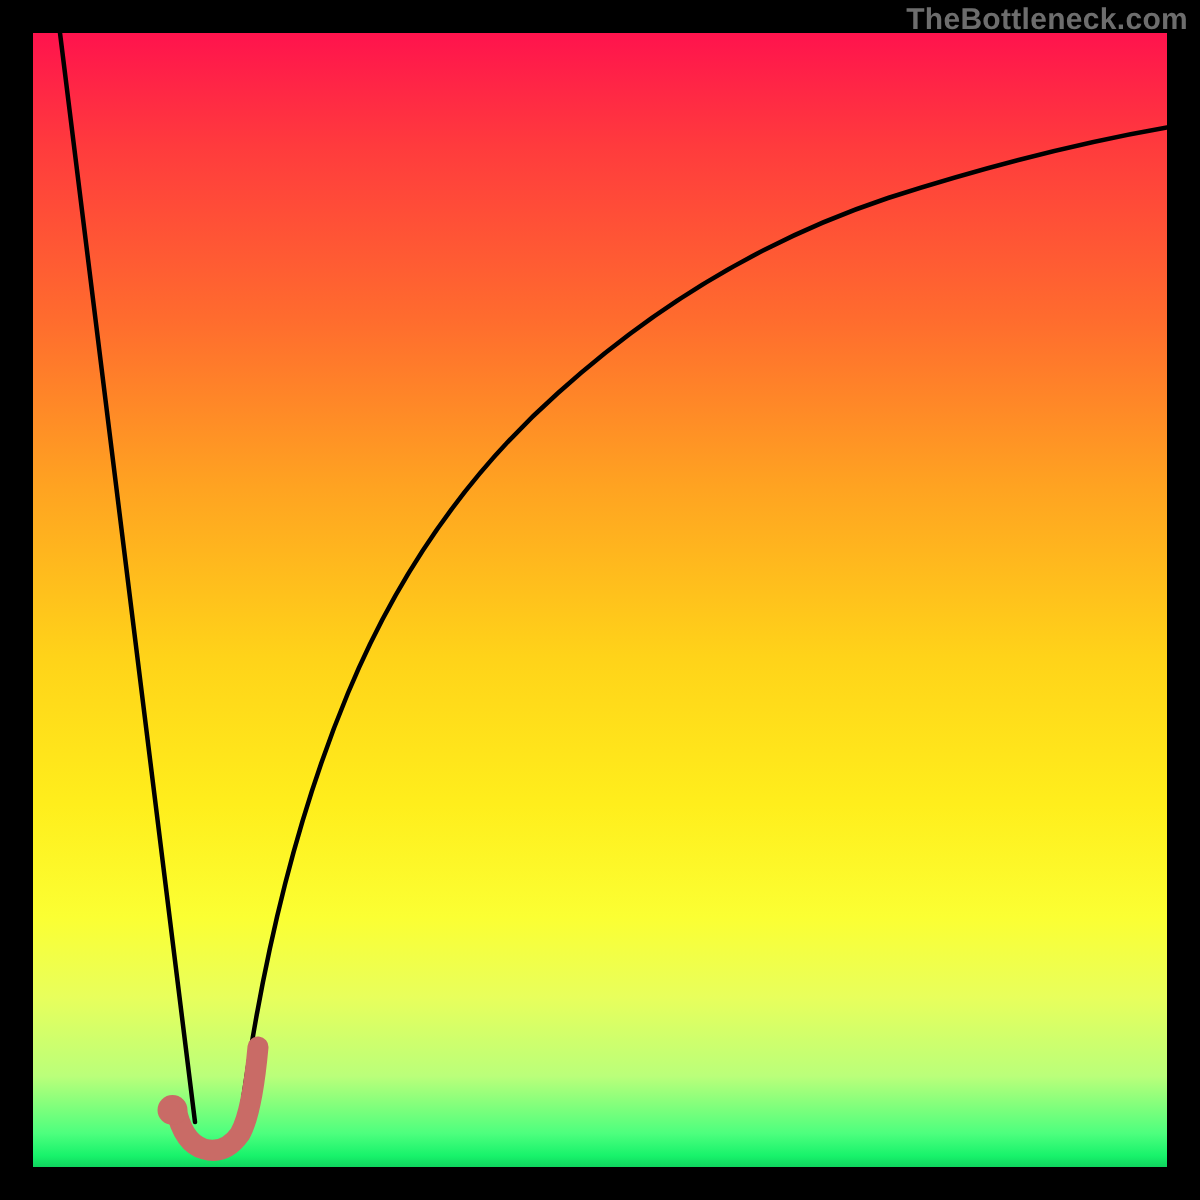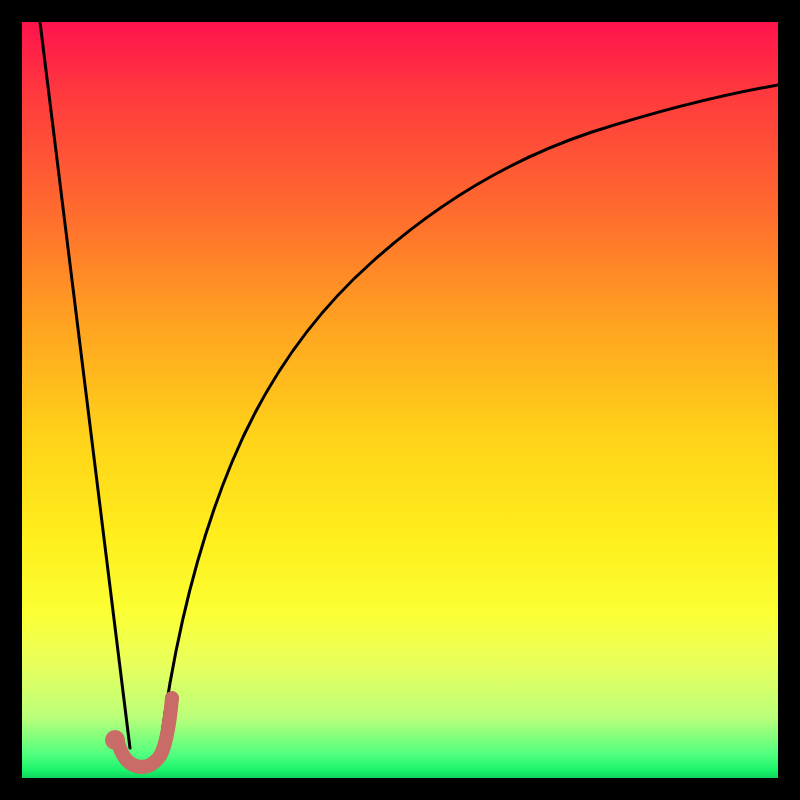--- a/index.html
+++ b/index.html
@@ -77,14 +77,15 @@
       <path d="M 95 716
                Q 100 740 114 744
                Q 128 748 138 734
                Q 146 720 150 676" fill="none" stroke="#c96b66" stroke-width="14" stroke-linecap="round" stroke-linejoin="round"></path>
 
       <circle cx="93" cy="718" r="10" fill="#c96b66"></circle>
     </svg>
 
   </div>
 
+  <div class="watermark">TheBottleneck.com</div>
 
 </div>
 
 </body></html>

